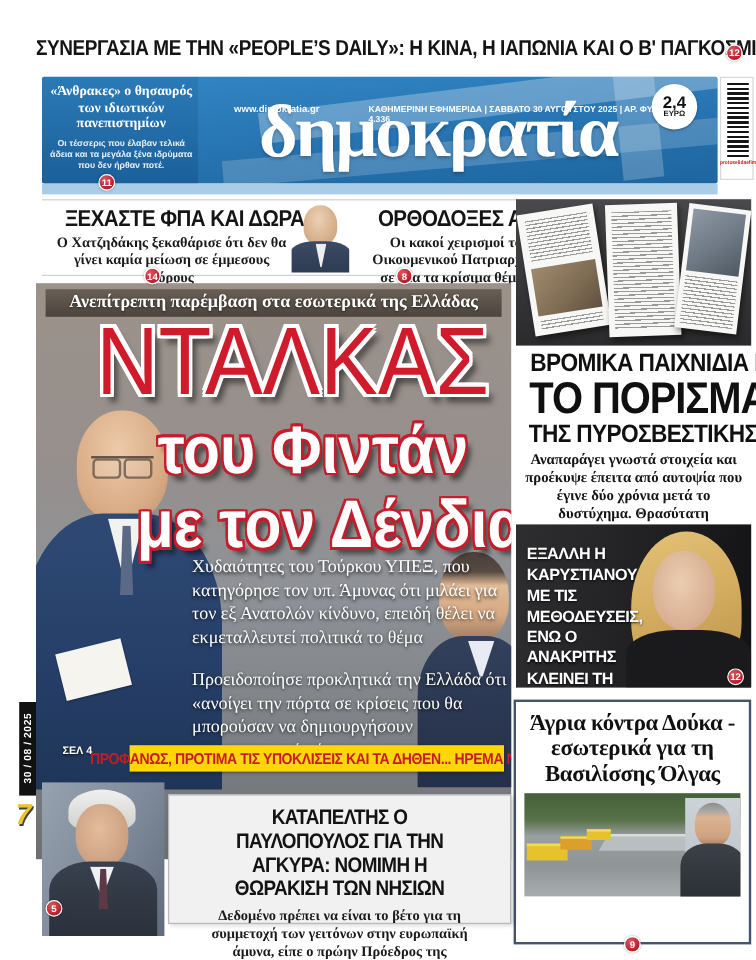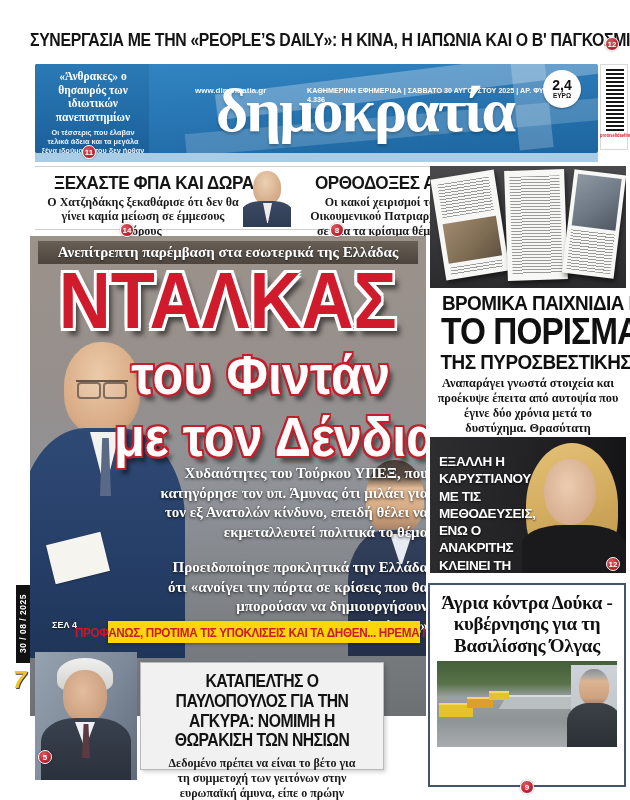--- a/index.html
+++ b/index.html
@@ -21,21 +21,21 @@
   #top-banner { left:30px; top:30px; width:580px; height:28px; }
   #top-banner .txt { font-size:18px; font-weight:bold; color:#141414; letter-spacing:-0.4px; }
 
   
   #masthead { left:35px; top:64px; width:563px; height:89px;
     background:linear-gradient(175deg, #3387c4 0%, #2a79b7 40%, #1d659f 100%); border-radius:2px; overflow:hidden; }
   .flagstripe { position:absolute; background:rgba(255,255,255,.28); }
   #fs1 { width:400px; height:26px; left:180px; top:6px; transform:rotate(-7deg); }
   #fs2 { width:420px; height:22px; left:150px; top:52px; transform:rotate(-5deg); background:rgba(255,255,255,.18); }
   #fs3 { width:34px; height:90px; left:480px; top:-5px; transform:rotate(-6deg); background:rgba(255,255,255,.22); }
-  #masthead-promo { position:absolute; left:0; top:0; width:114px; height:100%; padding:6px 4px 4px 6px;
+  #masthead-promo { position:absolute; left:0; top:0; width:130px; height:100%; padding:6px 4px 4px 6px;
     background:linear-gradient(180deg,#2a7ab6,#1b609b); text-align:center; color:#fff; }
   #masthead-promo .t { font-family:"Liberation Serif", serif; font-weight:bold; font-size:11.5px; line-height:1.18; }
   #masthead-promo .s { margin-top:4px; font-size:7.3px; font-weight:bold; line-height:1.25; color:#eaf2f9; }
   #masthead-logo { position:absolute; left:104px; top:8px; width:452px; height:80px; text-align:center;
     font-family:"Liberation Serif", serif; font-weight:bold; color:#fff; font-size:62px; line-height:76px;
     letter-spacing:-2px; text-shadow:0 2px 3px rgba(0,0,0,.25); }
   #masthead-web { position:absolute; left:160px; top:22px; font-size:8px; font-weight:bold; color:#fff; opacity:.95; }
   #masthead-dateline { position:absolute; left:272px; top:22px; width:250px; font-size:7.2px; font-weight:bold; color:#fff; }
   #price-circle { position:absolute; left:508px; top:6px; width:38px; height:38px; border-radius:50%;
     background:#fff; color:#111; display:flex; flex-direction:column; align-items:center; justify-content:center;
@@ -62,35 +62,35 @@
   .fig-head { position:absolute; border-radius:48% 48% 42% 42%; }
   .fig-body { position:absolute; border-radius:40% 40% 0 0; }
 
   
   #main-story { left:30px; top:236px; width:396px; height:480px; overflow:hidden;
     background:linear-gradient(180deg,#9b928a 0%, #968f8c 30%, #8e9298 55%, #7c8084 80%, #6d7073 100%); }
   #main-kicker { position:absolute; left:8px; top:5px; width:380px; height:23px;
     background:linear-gradient(180deg, rgba(100,90,80,.92), rgba(70,62,55,.92));
     color:#fff; font-family:"Liberation Serif", serif; font-weight:bold; font-size:15px;
     display:flex; align-items:center; justify-content:center; text-shadow:0 1px 2px rgba(0,0,0,.6); }
-  #hl-ntalkas { position:absolute; left:0; top:22px; width:396px; text-align:center;
-    font-size:80px; font-weight:bold; letter-spacing:0px; color:#cf1b2b; line-height:86px;
+  #hl-ntalkas { position:absolute; left:0; top:22px; width:396px; text-align:right;
+    font-size:80px; font-weight:normal; letter-spacing:0px; color:#cf1b2b; line-height:86px;
     text-shadow:
       -3px -3px 0 #fff, 3px -3px 0 #fff, -3px 3px 0 #fff, 3px 3px 0 #fff,
       -3px 0 0 #fff, 3px 0 0 #fff, 0 -3px 0 #fff, 0 3px 0 #fff,
       6px 7px 6px rgba(0,0,0,.55); }
   .hl-white { position:absolute; width:330px; left:66px; text-align:center; font-weight:bold; color:#fff;
     text-shadow:
       -2px -2px 0 #c41d2b, 2px -2px 0 #c41d2b, -2px 2px 0 #c41d2b, 2px 2px 0 #c41d2b,
       -2px 0 0 #c41d2b, 2px 0 0 #c41d2b, 0 -2px 0 #c41d2b, 0 2px 0 #c41d2b,
       5px 6px 5px rgba(0,0,0,.5); }
   #hl-line2 { top:106px; font-size:56px; }
   #hl-line3 { top:168px; font-size:56px; }
-  .main-deck { position:absolute; left:130px; width:268px; text-align:right; color:#fff;
-    font-family:"Liberation Serif", serif; font-weight:bold; font-size:15px; line-height:1.3;
+  .main-deck { position:absolute; left:130px; width:268px; text-align:left; color:#fff;
+    font-family:"Liberation Serif", serif; font-weight:normal; font-size:15px; line-height:1.3;
     text-shadow:0 1px 3px rgba(0,0,0,.85); }
   #main-deck1 { top:228px; }
   #main-deck2 { top:322px; }
   #main-pageref { position:absolute; left:22px; top:384px; color:#fff; font-size:9px; font-weight:bold;
     text-shadow:0 1px 2px rgba(0,0,0,.8); }
   #yellow-strip { position:absolute; left:78px; top:385px; width:312px; height:22px; background:#ffd60a;
     display:flex; align-items:center; justify-content:center; box-shadow:0 1px 3px rgba(0,0,0,.4); }
   #yellow-strip span { color:#c81a28; font-weight:bold; font-size:13px; letter-spacing:-0.4px; }
 
   
@@ -175,21 +175,21 @@
   #pav-hair { position:absolute; left:22px; top:6px; width:56px; height:34px; border-radius:50% 50% 30% 30%;
     background:linear-gradient(180deg,#f0f0ee,#cfcfcc); }
   #pav-face { position:absolute; left:28px; top:18px; width:44px; height:52px; border-radius:46%;
     background:radial-gradient(ellipse at 45% 40%, #e3bd9d, #c79a7b 85%); }
   #pav-body { position:absolute; left:6px; top:66px; width:90px; height:62px; border-radius:38% 38% 0 0;
     background:linear-gradient(180deg,#39414e,#2a313c); }
   #pav-shirt { position:absolute; left:40px; top:70px; width:20px; height:24px; background:#eef0f2;
     clip-path:polygon(0 0,100% 0,55% 100%,45% 100%); }
   #pav-tie { position:absolute; left:47px; top:72px; width:8px; height:34px; background:#5c3a44;
     clip-path:polygon(20% 0,80% 0,100% 100%,0 100%); }
-  #pav-panel { left:140px; top:662px; width:244px; height:108px; background:#f1f1f2;
+  #pav-panel { left:140px; top:662px; width:286px; height:108px; background:#f1f1f2;
     border:1px solid #b9b9bb; box-shadow:2px 2px 4px rgba(0,0,0,.18); padding:9px 20px 0; }
   #pav-head { text-align:center; font-size:17.5px; font-weight:bold; letter-spacing:-0.6px;
     line-height:1.13; color:#131313; }
   #pav-deck { margin-top:5px; text-align:center; font-family:"Liberation Serif", serif; font-weight:bold;
     font-size:12px; line-height:1.25; color:#1a1a1a; }
 
   
   #spine-date { left:16px; top:585px; width:14px; height:78px; background:#111; color:#fff;
     display:flex; align-items:center; justify-content:center;
     writing-mode:vertical-rl; transform:rotate(180deg); font-size:8.5px; font-weight:bold; letter-spacing:.5px; }
@@ -299,21 +299,21 @@
 
   <div class="abs" id="karystianou-box">
     <div id="kar-hair"></div>
     <div id="kar-face"></div>
     <div id="kar-body"></div>
     <div id="kar-text">ΕΞΑΛΛΗ Η ΚΑΡΥΣΤΙΑΝΟΥ ΜΕ ΤΙΣ ΜΕΘΟΔΕΥΣΕΙΣ, ΕΝΩ Ο ΑΝΑΚΡΙΤΗΣ ΚΛΕΙΝΕΙ ΤΗ ΔΙΚΟΓΡΑΦΙΑ</div>
   </div>
   <div class="badge" style="left:606px; top:557px;">12</div>
 
   <div class="abs" id="doukas-box">
-    <div id="doukas-head">Άγρια κόντρα Δούκα - κυβέρνησης για τη Βασιλίσσης Όλγας</div>
+    <div id="doukas-head">Άγρια κόντρα Δούκα - εσωτερικά για τη Βασιλίσσης Όλγας</div>
     <div id="doukas-photo">
       <div id="road-median"></div>
       <div class="barrier" id="bar1"></div>
       <div class="barrier" id="bar2"></div>
       <div class="barrier" id="bar3"></div>
       <div id="doukas-inset">
         <div class="fig-head head"></div>
         <div class="fig-body body"></div>
       </div>
     </div>

